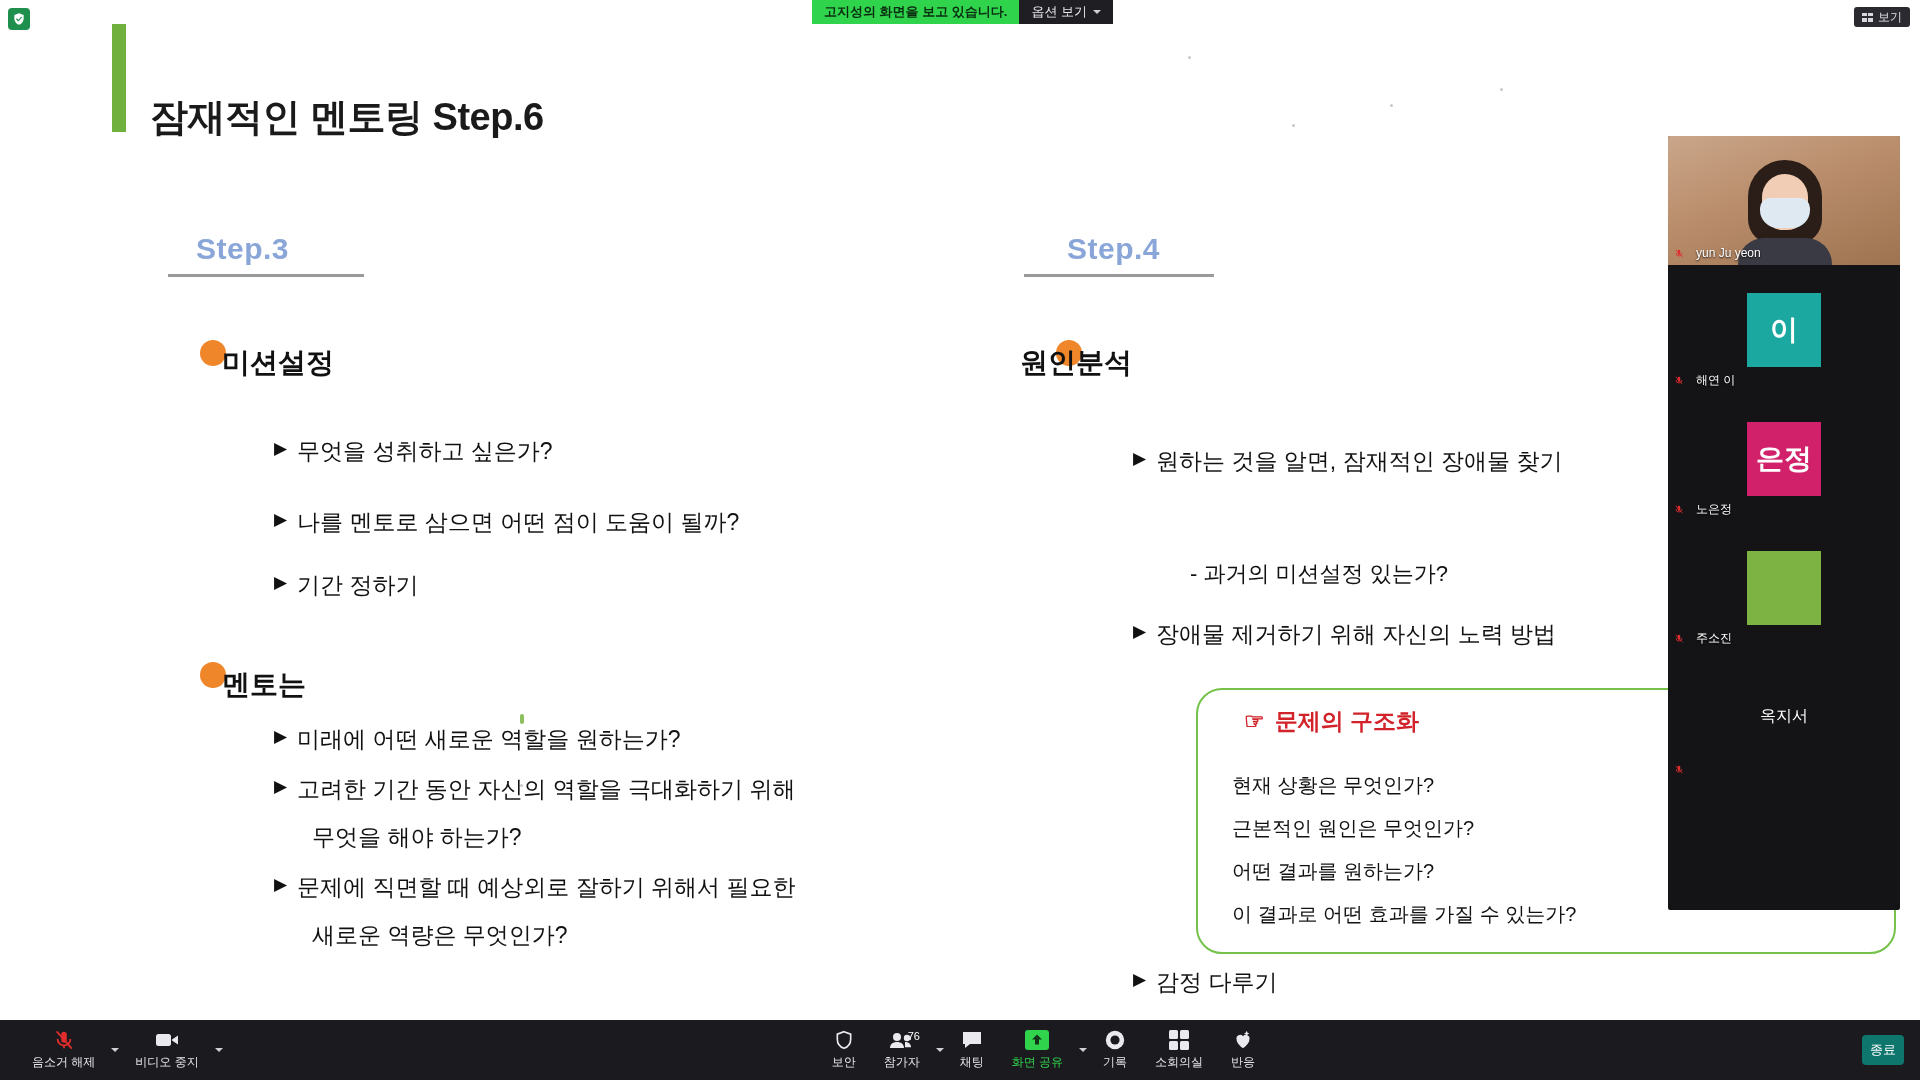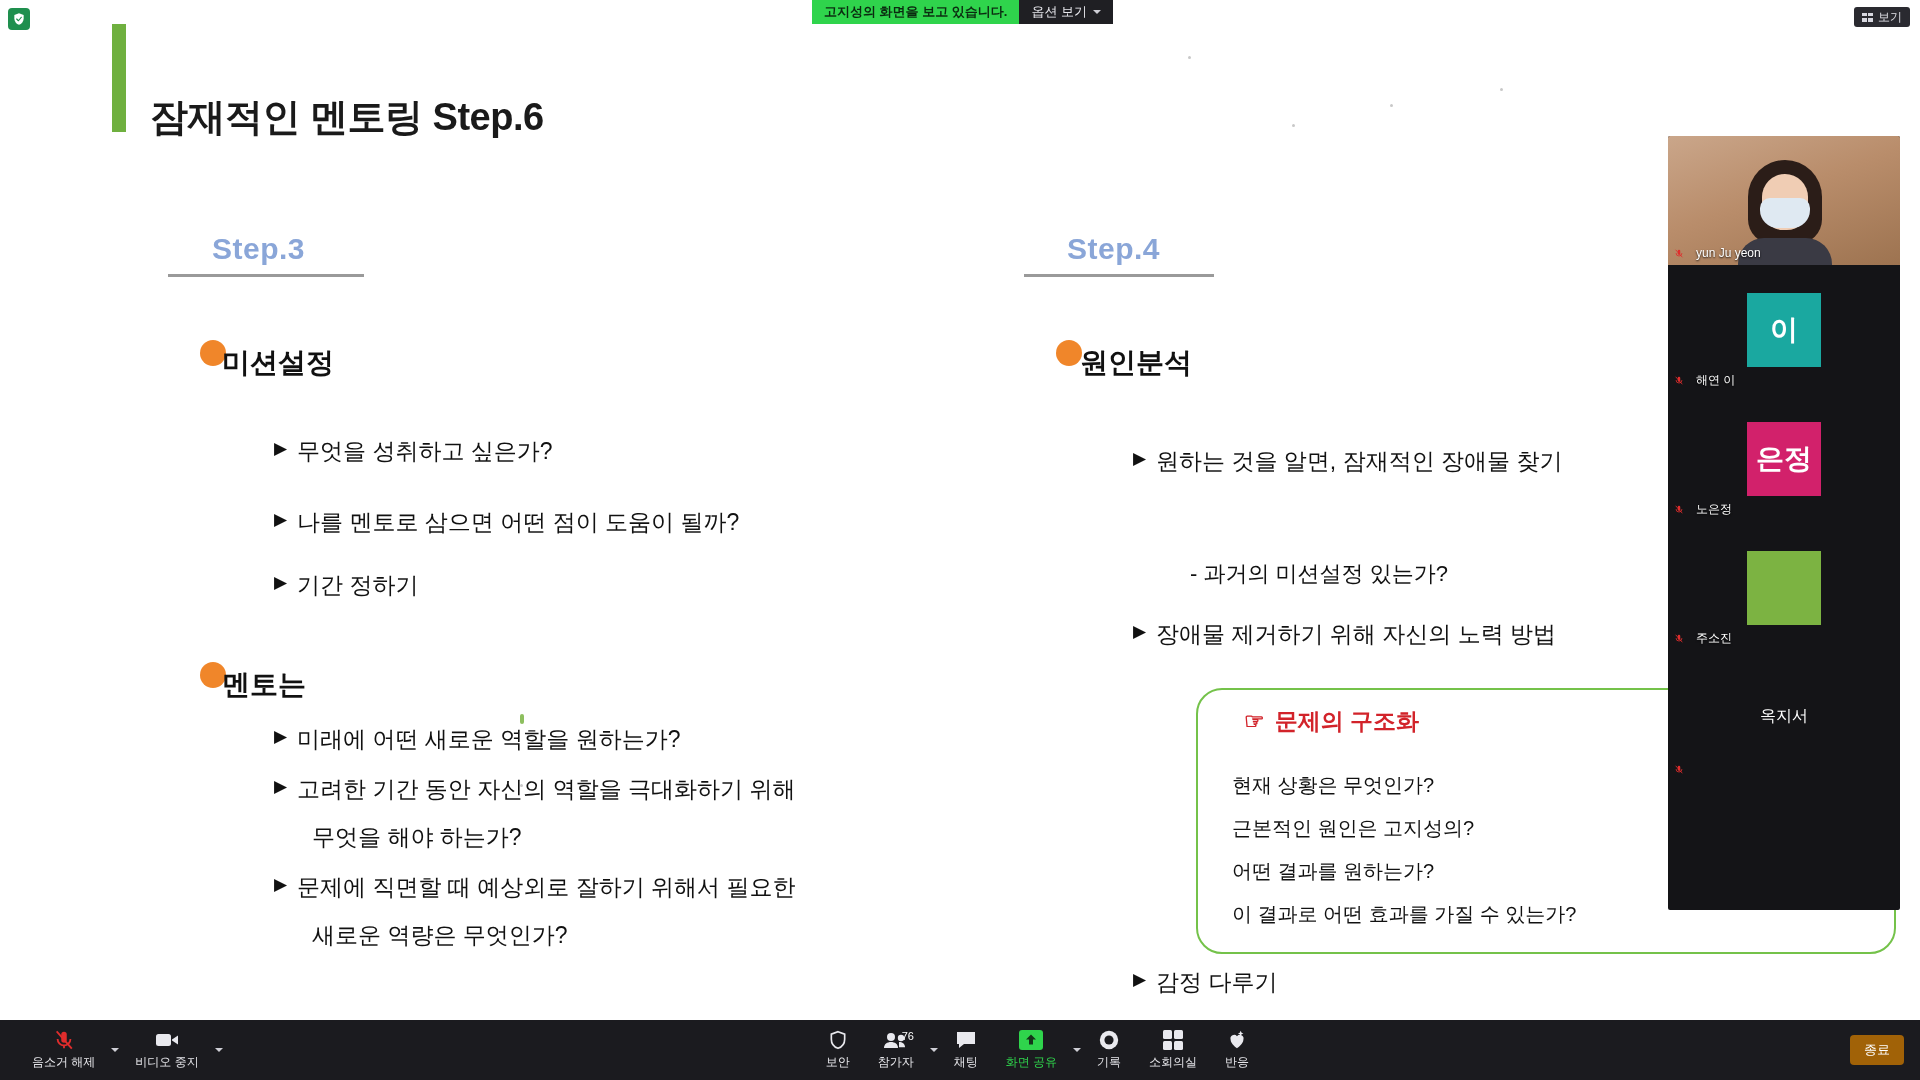--- a/index.html
+++ b/index.html
@@ -138,22 +138,22 @@
   }
   .tb-item .ico { height: 22px; display: flex; align-items: center; justify-content: center; }
   .tb-item.active .lbl { color: #2fd44c; }
   .tb-arrow { display: flex; align-items: center; height: 60px; padding: 0 2px; }
   .badge-count {
     position: absolute; top: 10px; left: 50%; transform: translateX(6px);
     color: #fff; font-size: 11px;
   }
   .spacer { flex: 1; }
   .end-btn {
-    background: #a16207; color: #fff; font-size: 13px; border-radius: 4px;
-    padding: 6px 14px; margin-right: 16px;
+    background: #0f766e; color: #fff; font-size: 13px; border-radius: 4px;
+    padding: 6px 8px; margin-right: 16px;
   }
   .tb-left { display: flex; align-items: center; padding-left: 18px; }
   .tb-center { display: flex; align-items: center; }
   svg { display: block; }
 </style>
 </head>
 <body>
 
 <div id="app">
 
@@ -189,21 +189,21 @@
       <div class="slide-title">잠재적인 멘토링 Step.6</div>
 
       <div class="speck" style="left:1188px; top:32px;"></div>
       <div class="speck" style="left:1500px; top:64px;"></div>
       <div class="speck" style="left:1390px; top:80px;"></div>
       <div class="speck" style="left:1292px; top:100px;"></div>
       <div class="speck" style="left:520px; top:690px; background:#8dbf5e; width:4px; height:10px; border-radius:2px;"></div>
       <div class="speck" style="left:520px; top:760px;"></div>
       <div class="speck" style="left:1210px; top:800px; background:#8dbf5e;"></div>
 
-      <div class="step-head" style="left:212px; top:208px;">Step.3</div>
+      <div class="step-head" style="left:196px; top:208px;">Step.3</div>
       <div class="step-rule" style="left:168px; top:250px; width:196px;"></div>
 
       <div class="bullet-dot" style="left:200px; top:316px;"></div>
       <div class="sec-title" style="left:222px; top:320px;">미션설정</div>
 
       <div class="li" style="left:274px; top:412px;">
         <span class="tri">▶</span>
         <span class="cont">무엇을 성취하고 싶은가?</span>
       </div>
       <div class="li" style="left:274px; top:483px;">
@@ -231,41 +231,41 @@
       <div class="li" style="left:274px; top:848px;">
         <span class="tri">▶</span>
         <span class="cont">문제에 직면할 때 예상외로 잘하기 위해서 필요한</span>
       </div>
       <div class="li-cont2" style="left:312px; top:896px;">새로운 역량은 무엇인가?</div>
 
       <div class="step-head" style="left:1067px; top:208px;">Step.4</div>
       <div class="step-rule" style="left:1024px; top:250px; width:190px;"></div>
 
       <div class="bullet-dot" style="left:1056px; top:316px;"></div>
-      <div class="sec-title" style="left:1080px; top:320px;font-family:Liberation Mono, monospace;">원인분석</div>
+      <div class="sec-title" style="left:1020px; top:320px;font-family:Liberation Mono, monospace;">원인분석</div>
 
       <div class="li" style="left:1133px; top:422px;">
         <span class="tri">▶</span>
         <span class="cont">원하는 것을 알면, 잠재적인 장애물 찾기</span>
       </div>
       <div class="li sub" style="left:1190px; top:535px;">
         <span class="dash">- 과거의 미션설정 있는가?</span>
       </div>
       <div class="li" style="left:1133px; top:595px;">
         <span class="tri">▶</span>
         <span class="cont">장애물 제거하기 위해 자신의 노력 방법</span>
       </div>
 
       <div class="callout"></div>
       <div class="callout-title">
         <span>☞</span>
         <span>문제의 구조화</span>
       </div>
       <div class="callout-line" style="left:1232px; top:748px;">현재 상황은 무엇인가?</div>
-      <div class="callout-line" style="left:1232px; top:791px;">근본적인 원인은 고지성의?</div>
+      <div class="callout-line" style="left:1232px; top:791px;">근본적인 원인은 무엇인가?</div>
       <div class="callout-line" style="left:1232px; top:834px;">어떤 결과를 원하는가?</div>
       <div class="callout-line" style="left:1232px; top:877px;">이 결과로 어떤 효과를 가질 수 있는가?</div>
 
       <div class="li" style="left:1133px; top:943px;">
         <span class="tri">▶</span>
         <span class="cont">감정 다루기</span>
       </div>
     </div>
 
     <div class="filmstrip">

